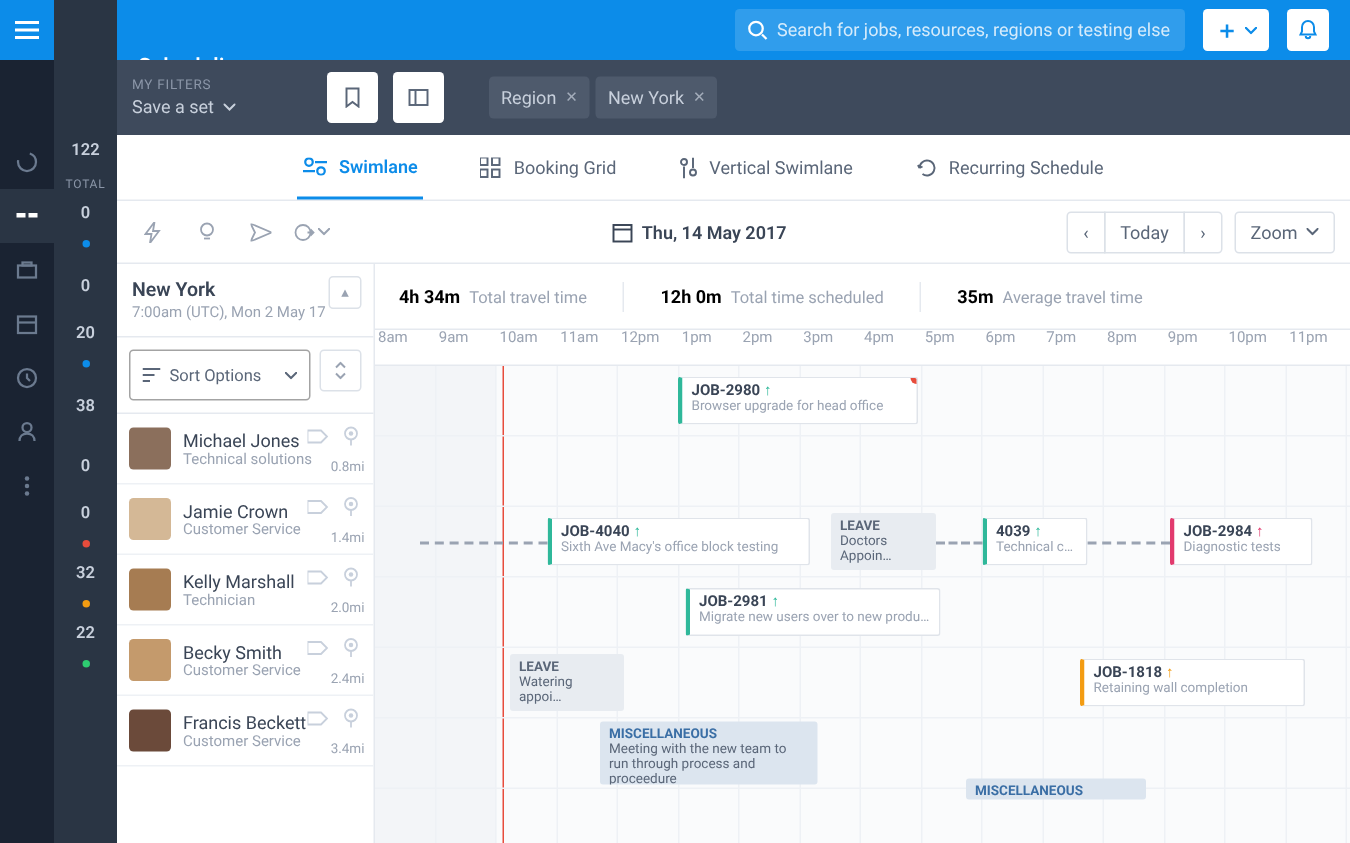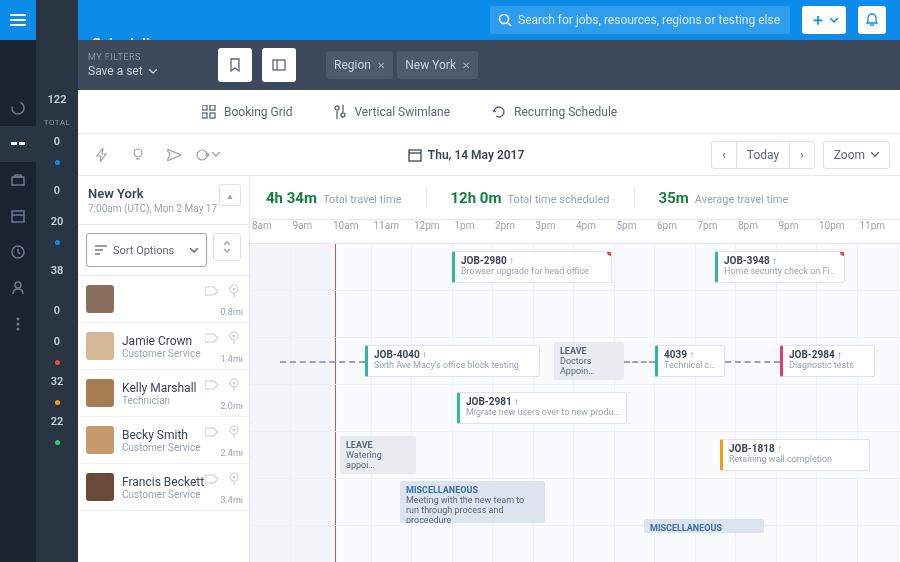--- a/index.html
+++ b/index.html
@@ -73,21 +73,21 @@
 .res .av { width:28px; height:28px; border-radius:3px; background:#c8d0dc; flex-shrink:0; }
 .res .info .nm { font-size:12px; color:#3a4556; }
 .res .info .rl { font-size:10px; color:#9aa3b2; }
 .res .meta { position:absolute; right:6px; top:6px; display:flex; gap:4px; align-items:center; }
 .res .meta .ic { width:18px; height:18px; display:flex; align-items:center; justify-content:center; color:#c8d0dc; }
 .res .dist { position:absolute; right:6px; bottom:5px; font-size:9px; color:#9aa3b2; }
 
 
 .tl { flex:1; display:flex; flex-direction:column; min-width:0; background:#fafbfc; overflow:hidden; }
 .tl .stats { height:44px; background:#fff; border-bottom:1px solid #e5e9ef; display:flex; align-items:center; padding:0 16px; gap:24px; font-size:11px; color:#9aa3b2; }
-.tl .stats b { color:#15803d; font-size:15px; margin-right:6px; }
+.tl .stats b { color:#000000; font-size:12px; margin-right:6px; }
 .tl .stats .sep { width:1px; height:20px; background:#e5e9ef; }
 .tl .hours { height:24px; background:#fff; border-bottom:1px solid #e5e9ef; display:flex; font-size:10px; color:#9aa3b2; padding-left:0; }
 .tl .hours .h { flex:0 0 40.5px; text-align:left; padding-left:2px; }
 .tl .rows { flex:1; position:relative; overflow:hidden; }
 .tl .grid { position:absolute; inset:0; display:flex; }
 .tl .grid .g { flex:0 0 40.5px; border-right:1px solid #eef1f5; }
 .tl .offhours-l { position:absolute; left:0; top:0; bottom:0; width:81px; background:#f3f5f8; }
 .tl .nowline { position:absolute; top:0; bottom:0; width:1px; background:#e74c3c; left:85px; }
 .tl .row { position:absolute; left:0; right:0; height:47px; border-bottom:1px solid #eef1f5; }
 .tl .job { position:absolute; height:32px; top:7px; background:#fff; border:1px solid #e0e4ea; border-left:3px solid; border-radius:2px; padding:3px 6px; font-size:9px; overflow:hidden; cursor:pointer; }
@@ -249,20 +249,31 @@
             <span class="x">✕</span>
           </div>
           <div class="chip">
             <span>New York</span>
             <span class="x">✕</span>
           </div>
         </div>
     </div>
 
     <div class="viewtabs">
+        <div class="vt active">
+          <span>
+            <svg width="16" height="12" viewBox="0 0 16 12">
+              <circle cx="4" cy="3" r="2.5" fill="none" stroke="currentColor" stroke-width="1.5"></circle>
+              <line x1="8" y1="3" x2="16" y2="3" stroke="currentColor" stroke-width="1.5"></line>
+              <circle cx="12" cy="9" r="2.5" fill="none" stroke="currentColor" stroke-width="1.5"></circle>
+              <line x1="0" y1="9" x2="8" y2="9" stroke="currentColor" stroke-width="1.5"></line>
+            </svg>
+          </span>
+          <span>Swimlane</span>
+        </div>
         <div class="vt">
           <span>
             <svg width="14" height="14" viewBox="0 0 14 14">
               <rect x="0" y="0" width="5" height="5" fill="none" stroke="currentColor" stroke-width="1.3"></rect>
               <rect x="8" y="0" width="5" height="5" fill="none" stroke="currentColor" stroke-width="1.3"></rect>
               <rect x="0" y="8" width="5" height="5" fill="none" stroke="currentColor" stroke-width="1.3"></rect>
               <rect x="8" y="8" width="5" height="5" fill="none" stroke="currentColor" stroke-width="1.3"></rect>
             </svg>
           </span>
           <span>Booking Grid</span>
@@ -358,20 +369,24 @@
           </div>
           <div class="ex">
               <svg width="10" height="12" viewBox="0 0 10 12">
                 <path d="M2 4l3-3 3 3M2 8l3 3 3-3" fill="none" stroke="currentColor" stroke-width="1.3"></path>
               </svg>
             </div>
         </div>
         <div class="reslist">
             <div class="res">
               <div class="av" style="background:#8b6f5c"></div>
+    <div class="info">
+                <div class="nm">Michael Jones</div>
+                <div class="rl">Technical solutions</div>
+              </div>
     <div class="meta">
                 <span class="ic">
                   <svg width="14" height="12" viewBox="0 0 14 12">
                     <path d="M0 2h9l4 4-4 4H0z" fill="none" stroke="currentColor" stroke-width="1.2"></path>
                   </svg>
                 </span>
                 <span class="ic">
                   <svg width="12" height="14" viewBox="0 0 12 14">
                     <circle cx="6" cy="5" r="4" fill="none" stroke="currentColor" stroke-width="1.2"></circle>
                     <circle cx="6" cy="5" r="1.5" fill="currentColor"></circle>
@@ -527,25 +542,20 @@
             <div class="row" style="top: 188px;"></div>
             <div class="row" style="top: 235px;"></div>
             <div class="travel" style="top: 117px; left: 30px; width: 85px;"></div>
             <div class="travel" style="top: 117px; left: 374px; width: 31px;"></div>
             <div class="travel" style="top: 117px; left: 475px; width: 55px;"></div>
             <div class="job" style="top: 7px; left: 202px; width: 160px; border-left-color: rgb(47, 184, 154);">
               <div class="jid">JOB-2980 <span style="color:#2fb89a">↑</span></div>
               <div class="jdesc">Browser upgrade for head office</div>
               <span class="reddot"></span>
             </div>
-            <div class="job" style="top: 7px; left: 465px; width: 130px; border-left-color: rgb(47, 184, 154);">
-              <div class="jid">JOB-3948 <span style="color:#2fb89a">↑</span></div>
-              <div class="jdesc">Home security check on Fif…</div>
-              <span class="reddot"></span>
-            </div>
             <div class="job" style="top: 101px; left: 115px; width: 175px; border-left-color: rgb(47, 184, 154);">
               <div class="jid">JOB-4040 <span style="color:#2fb89a">↑</span></div>
               <div class="jdesc">Sixth Ave Macy's office block testing</div>
             </div>
             <div class="job" style="top: 101px; left: 405px; width: 70px; border-left-color: rgb(47, 184, 154);">
               <div class="jid">4039 <span style="color:#2fb89a">↑</span></div>
               <div class="jdesc">Technical che…</div>
             </div>
             <div class="job" style="top: 101px; left: 530px; width: 95px; border-left-color: rgb(226, 59, 110);">
               <div class="jid">JOB-2984 <span style="color:#e23b6e">↑</span></div>

